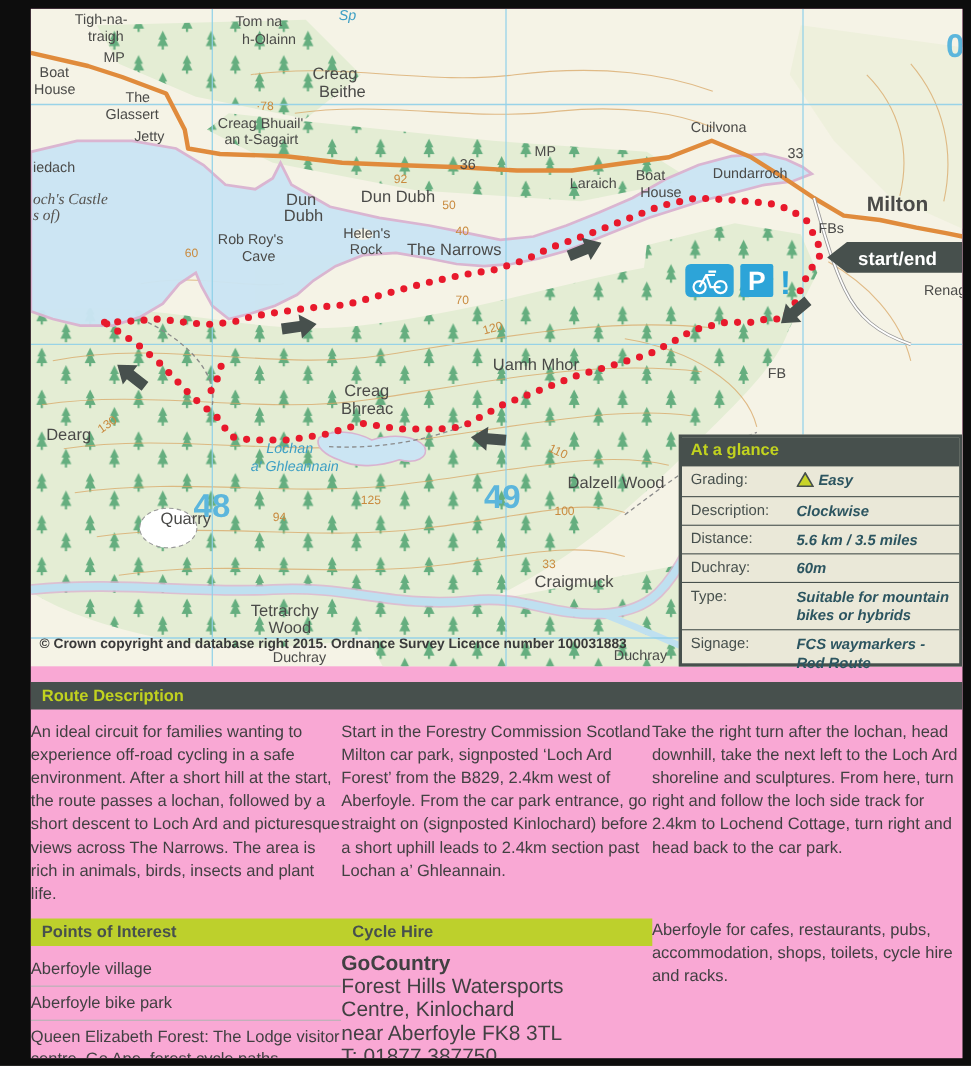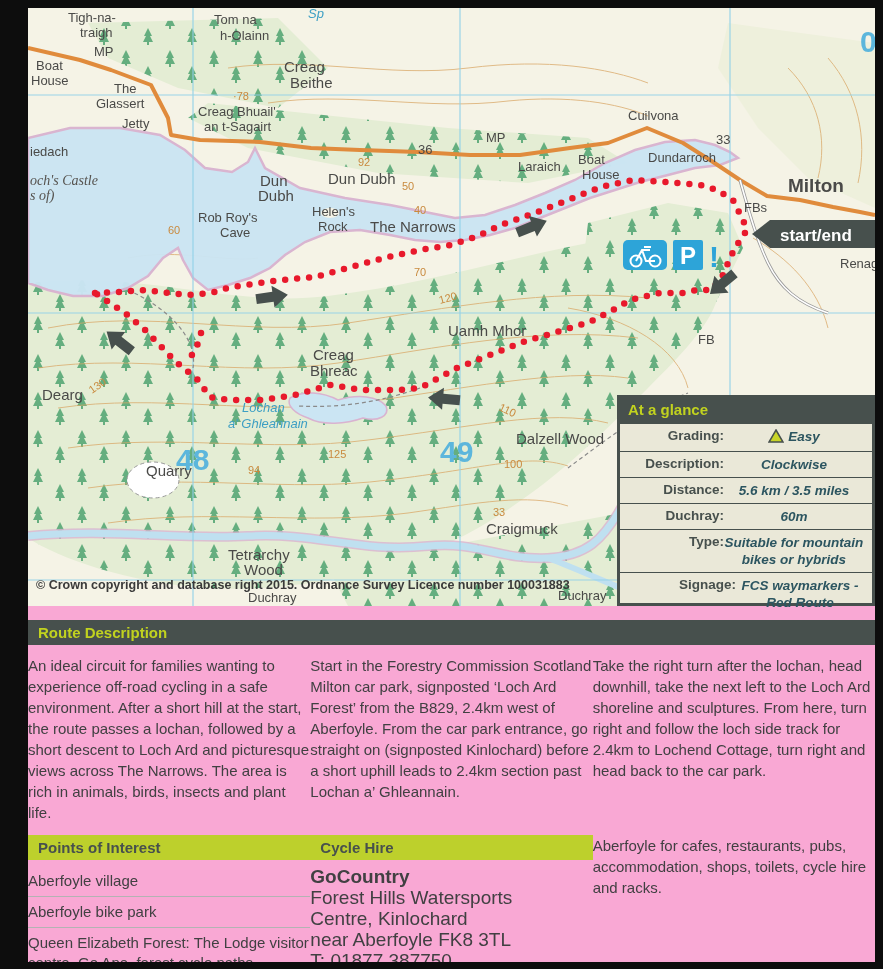--- a/index.html
+++ b/index.html
@@ -17,23 +17,23 @@
   text.or{fill:#c98a3e;font-size:11px;}
   text.goth{font-family:"Liberation Serif",serif;font-style:italic;fill:#55524e;font-size:14px;}
   text.cr{font-weight:bold;font-size:12.5px;fill:#3a3a3a;}
   polyline.route{fill:none;stroke:#e8192c;stroke-width:6.5;stroke-linecap:round;stroke-dasharray:0 12;}
   path.arrow{fill:#47504d;}
   
   #glance{position:absolute;left:589px;top:387px;width:258px;height:211px;background:#eae8d8;
           border:3px solid #47504d;box-sizing:border-box;}
   #glance .gtitle{background:#47504d;color:#c1d21f;font-weight:bold;font-size:15px;padding:3px 8px;height:20px;}
   .grow{display:flex;border-bottom:1px solid #47504d;padding:4px 8px;font-size:13.5px;}
-  .grow:last-child{border-bottom:none;margin-left:12px;}
-  .glabel{width:96px;flex:none;font-weight:bold;color:#47504d;text-align:right;}
-  .gvalue{flex:1;font-weight:bold;font-style:italic;color:#2c5560;line-height:17px;text-align:center;}
+  .grow:last-child{border-bottom:none;}
+  .glabel{width:96px;flex:none;font-weight:normal;color:#47504d;}
+  .gvalue{flex:1;font-weight:bold;font-style:italic;color:#2c5560;line-height:17px;}
   .tri{display:inline-block;vertical-align:-2px;margin-right:4px;}
   
   #lower{padding:0;}
   .bar{background:#47504d;color:#c1d21f;font-weight:bold;font-size:15px;padding:4px 10px;margin-top:14px;}
   .cols{display:flex;margin-top:10px;}
   .col{flex:1;min-width:0;}
   .p{font-size:15px;line-height:21px;color:#414042;margin:0;}
   .ybar{background:#bdd02c;color:#47504d;font-weight:bold;font-size:15px;padding:4px 10px;margin-bottom:6px;}
   .brow{margin-top:12px;}
   .poi-item{font-size:15px;line-height:20px;color:#414042;padding:5px 0;border-bottom:1px solid #b3b3b3;}

